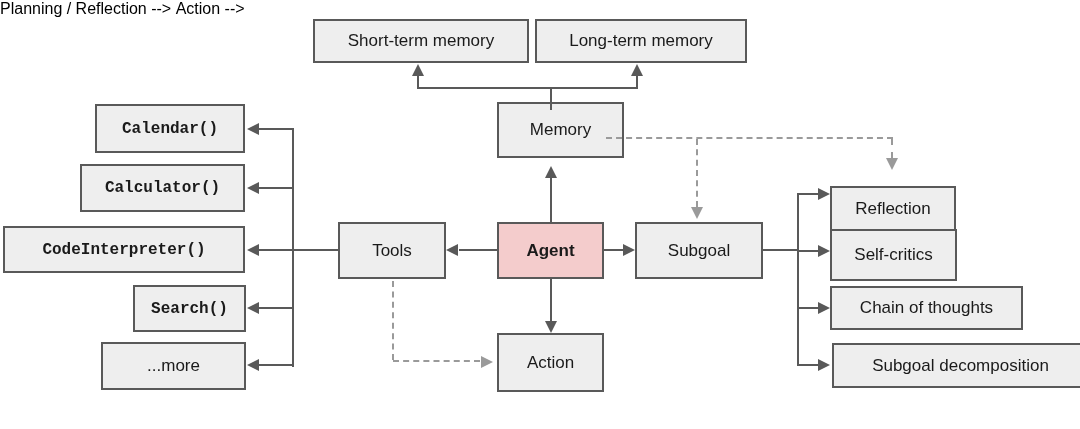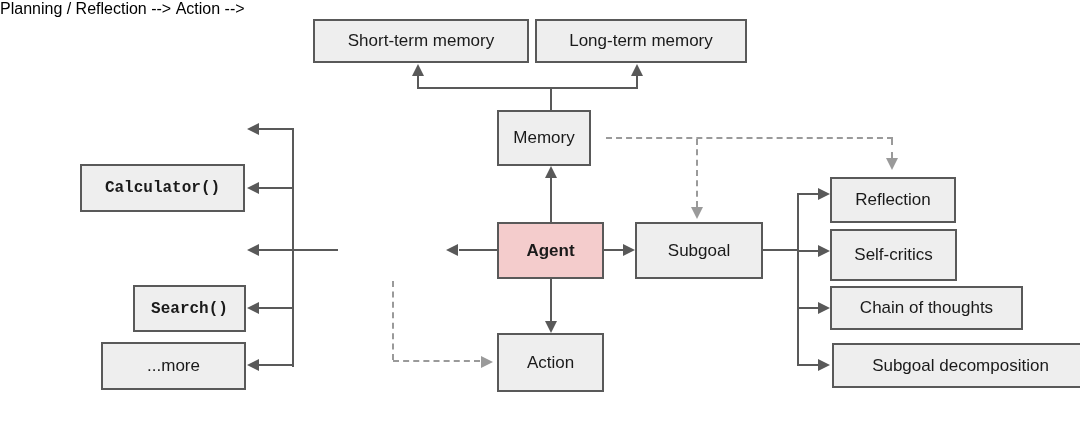--- a/index.html
+++ b/index.html
@@ -52,40 +52,43 @@
 </head>
 <body>
 
 <div class="canvas">
 
   
   <div class="node" style="left:313px;top:19px;width:216px;height:44px">Short-term memory</div>
 
   <div class="node" style="left:535px;top:19px;width:212px;height:44px">Long-term memory</div>
 
-  <div class="node" style="left:497px;top:110px;width:94px;height:56px">Memory</div>
+  <div class="node" style="left:497px;top:102px;width:127px;height:56px">Memory</div>
 
+  <div class="node" style="left:338px;top:222px;width:108px;height:57px">Tools</div>
 
   <div class="node agent" style="left:497px;top:222px;width:107px;height:57px">Agent</div>
 
   <div class="node" style="left:635px;top:222px;width:128px;height:57px">Subgoal</div>
 
   <div class="node" style="left:497px;top:333px;width:107px;height:59px">Action</div>
 
   
+  <div class="node mono" style="left:95px;top:104px;width:150px;height:49px">Calendar()</div>
 
   <div class="node mono" style="left:80px;top:164px;width:165px;height:48px">Calculator()</div>
 
+  <div class="node mono" style="left:3px;top:226px;width:242px;height:47px">CodeInterpreter()</div>
 
   <div class="node mono" style="left:133px;top:285px;width:113px;height:47px">Search()</div>
 
   <div class="node" style="left:101px;top:342px;width:145px;height:48px">...more</div>
 
   
-  <div class="node" style="left:830px;top:177px;width:126px;height:46px">Reflection</div>
+  <div class="node" style="left:830px;top:186px;width:126px;height:46px">Reflection</div>
 
   <div class="node" style="left:830px;top:229px;width:127px;height:52px">Self-critics</div>
 
   <div class="node" style="left:830px;top:286px;width:193px;height:44px">Chain of thoughts</div>
 
   <div class="node" style="left:832px;top:343px;width:257px;height:45px">Subgoal decomposition</div>
 
   
   
   <div class="ln" style="left:550px;top:87px;width:2px;height:23px"></div>

